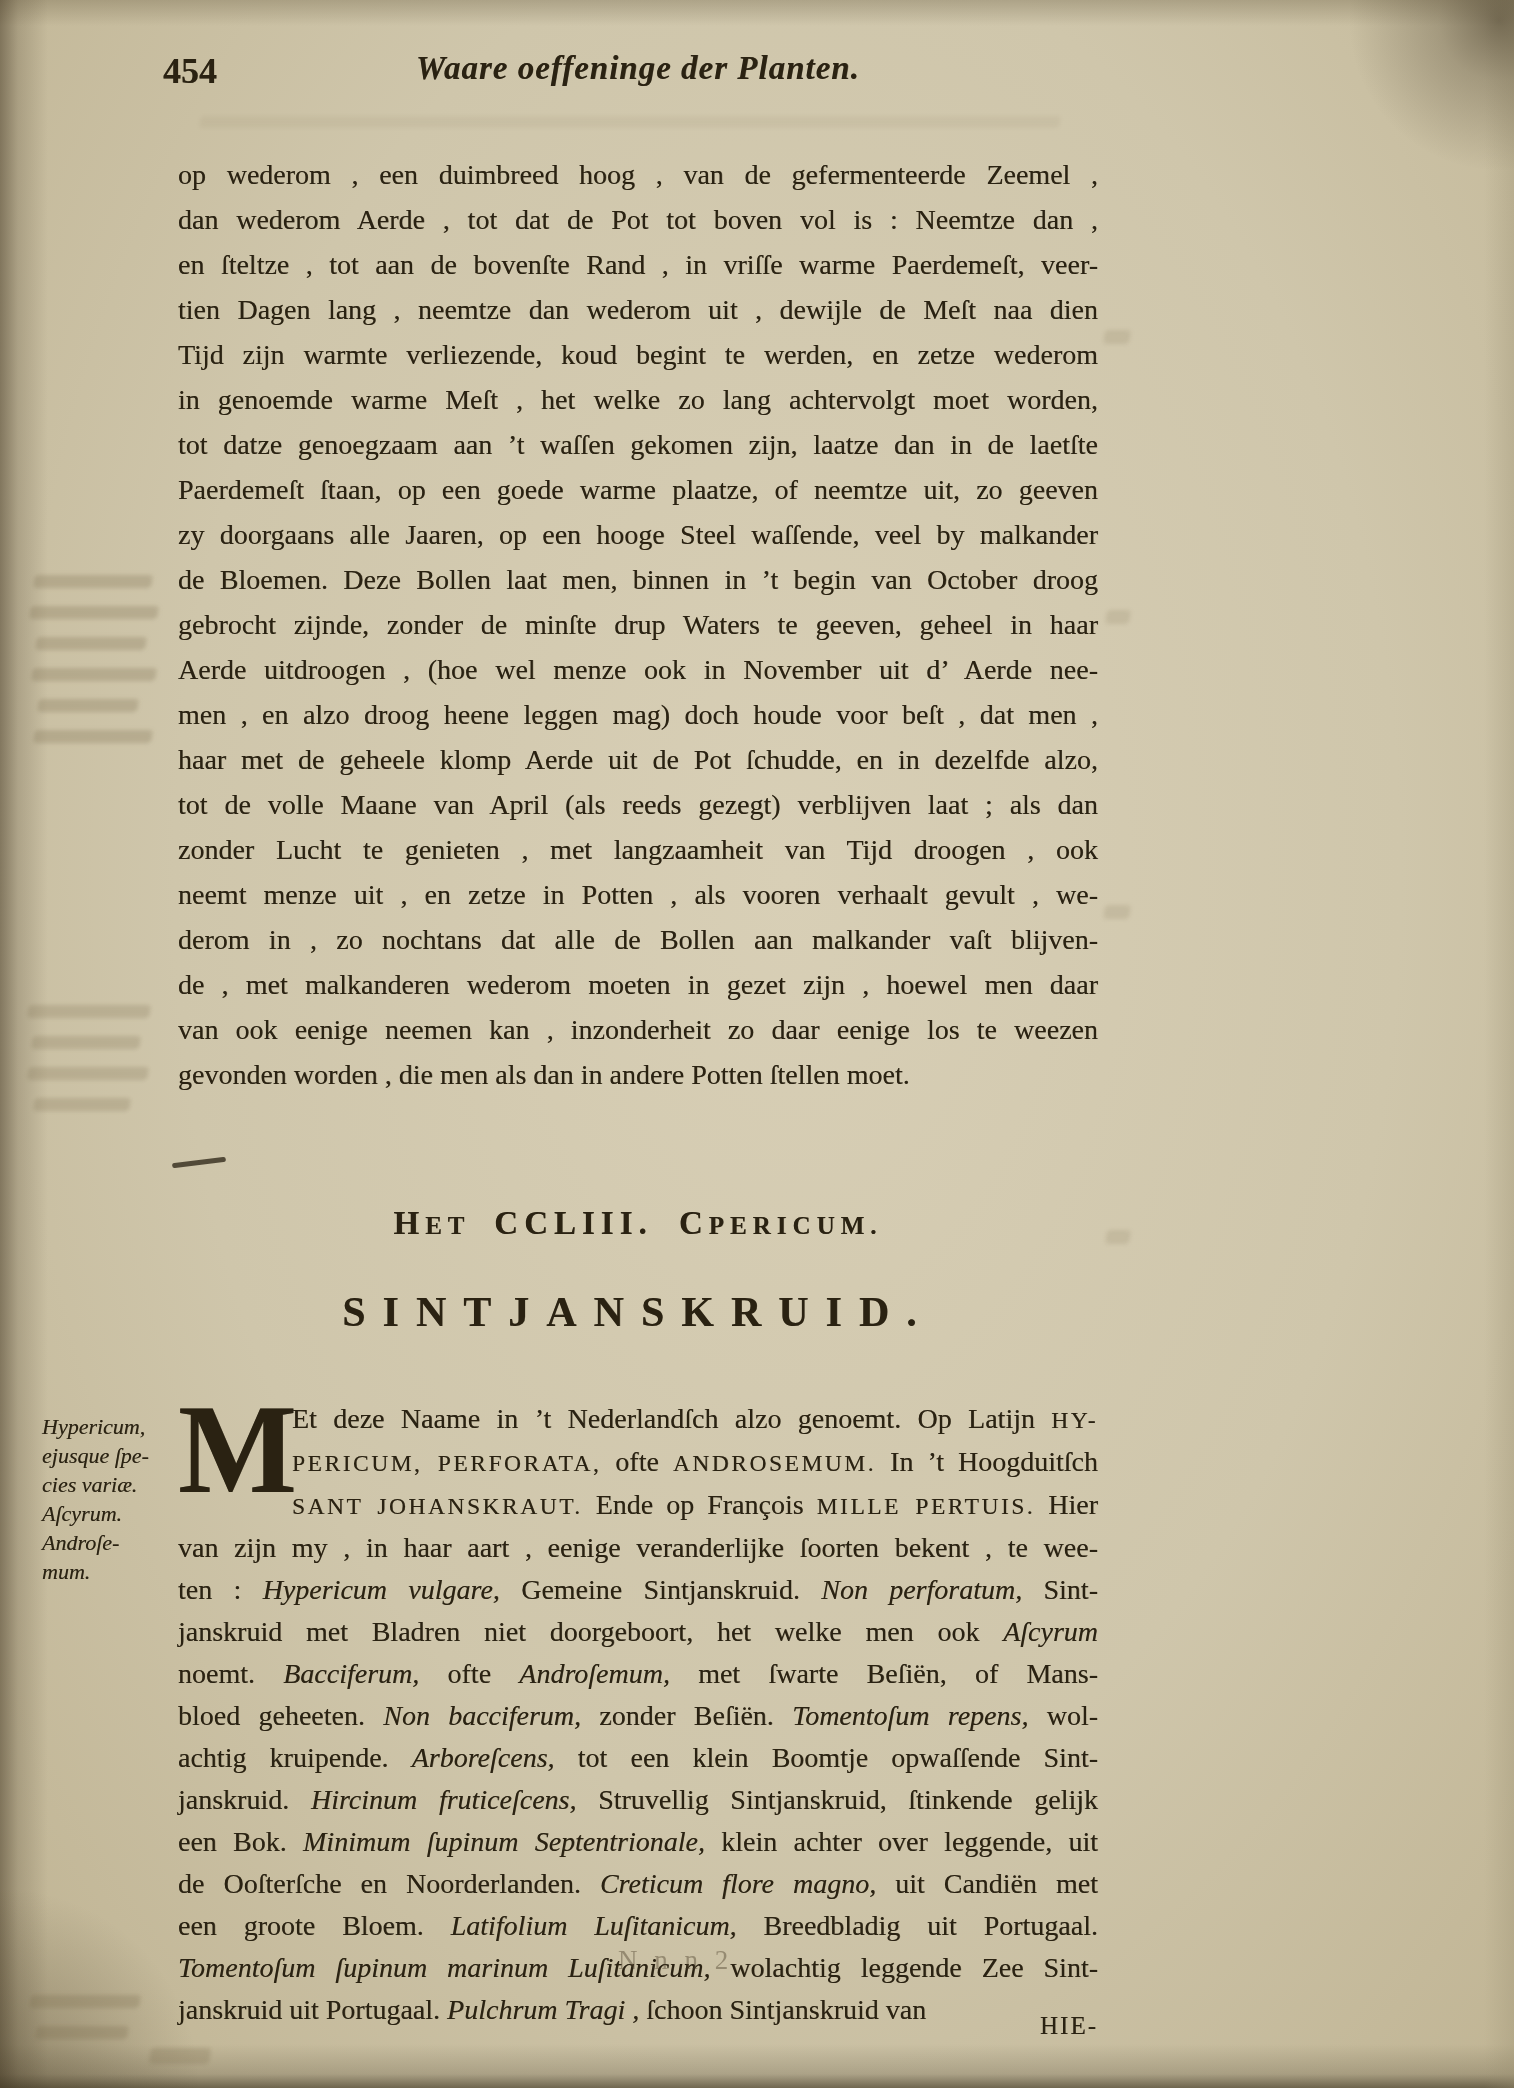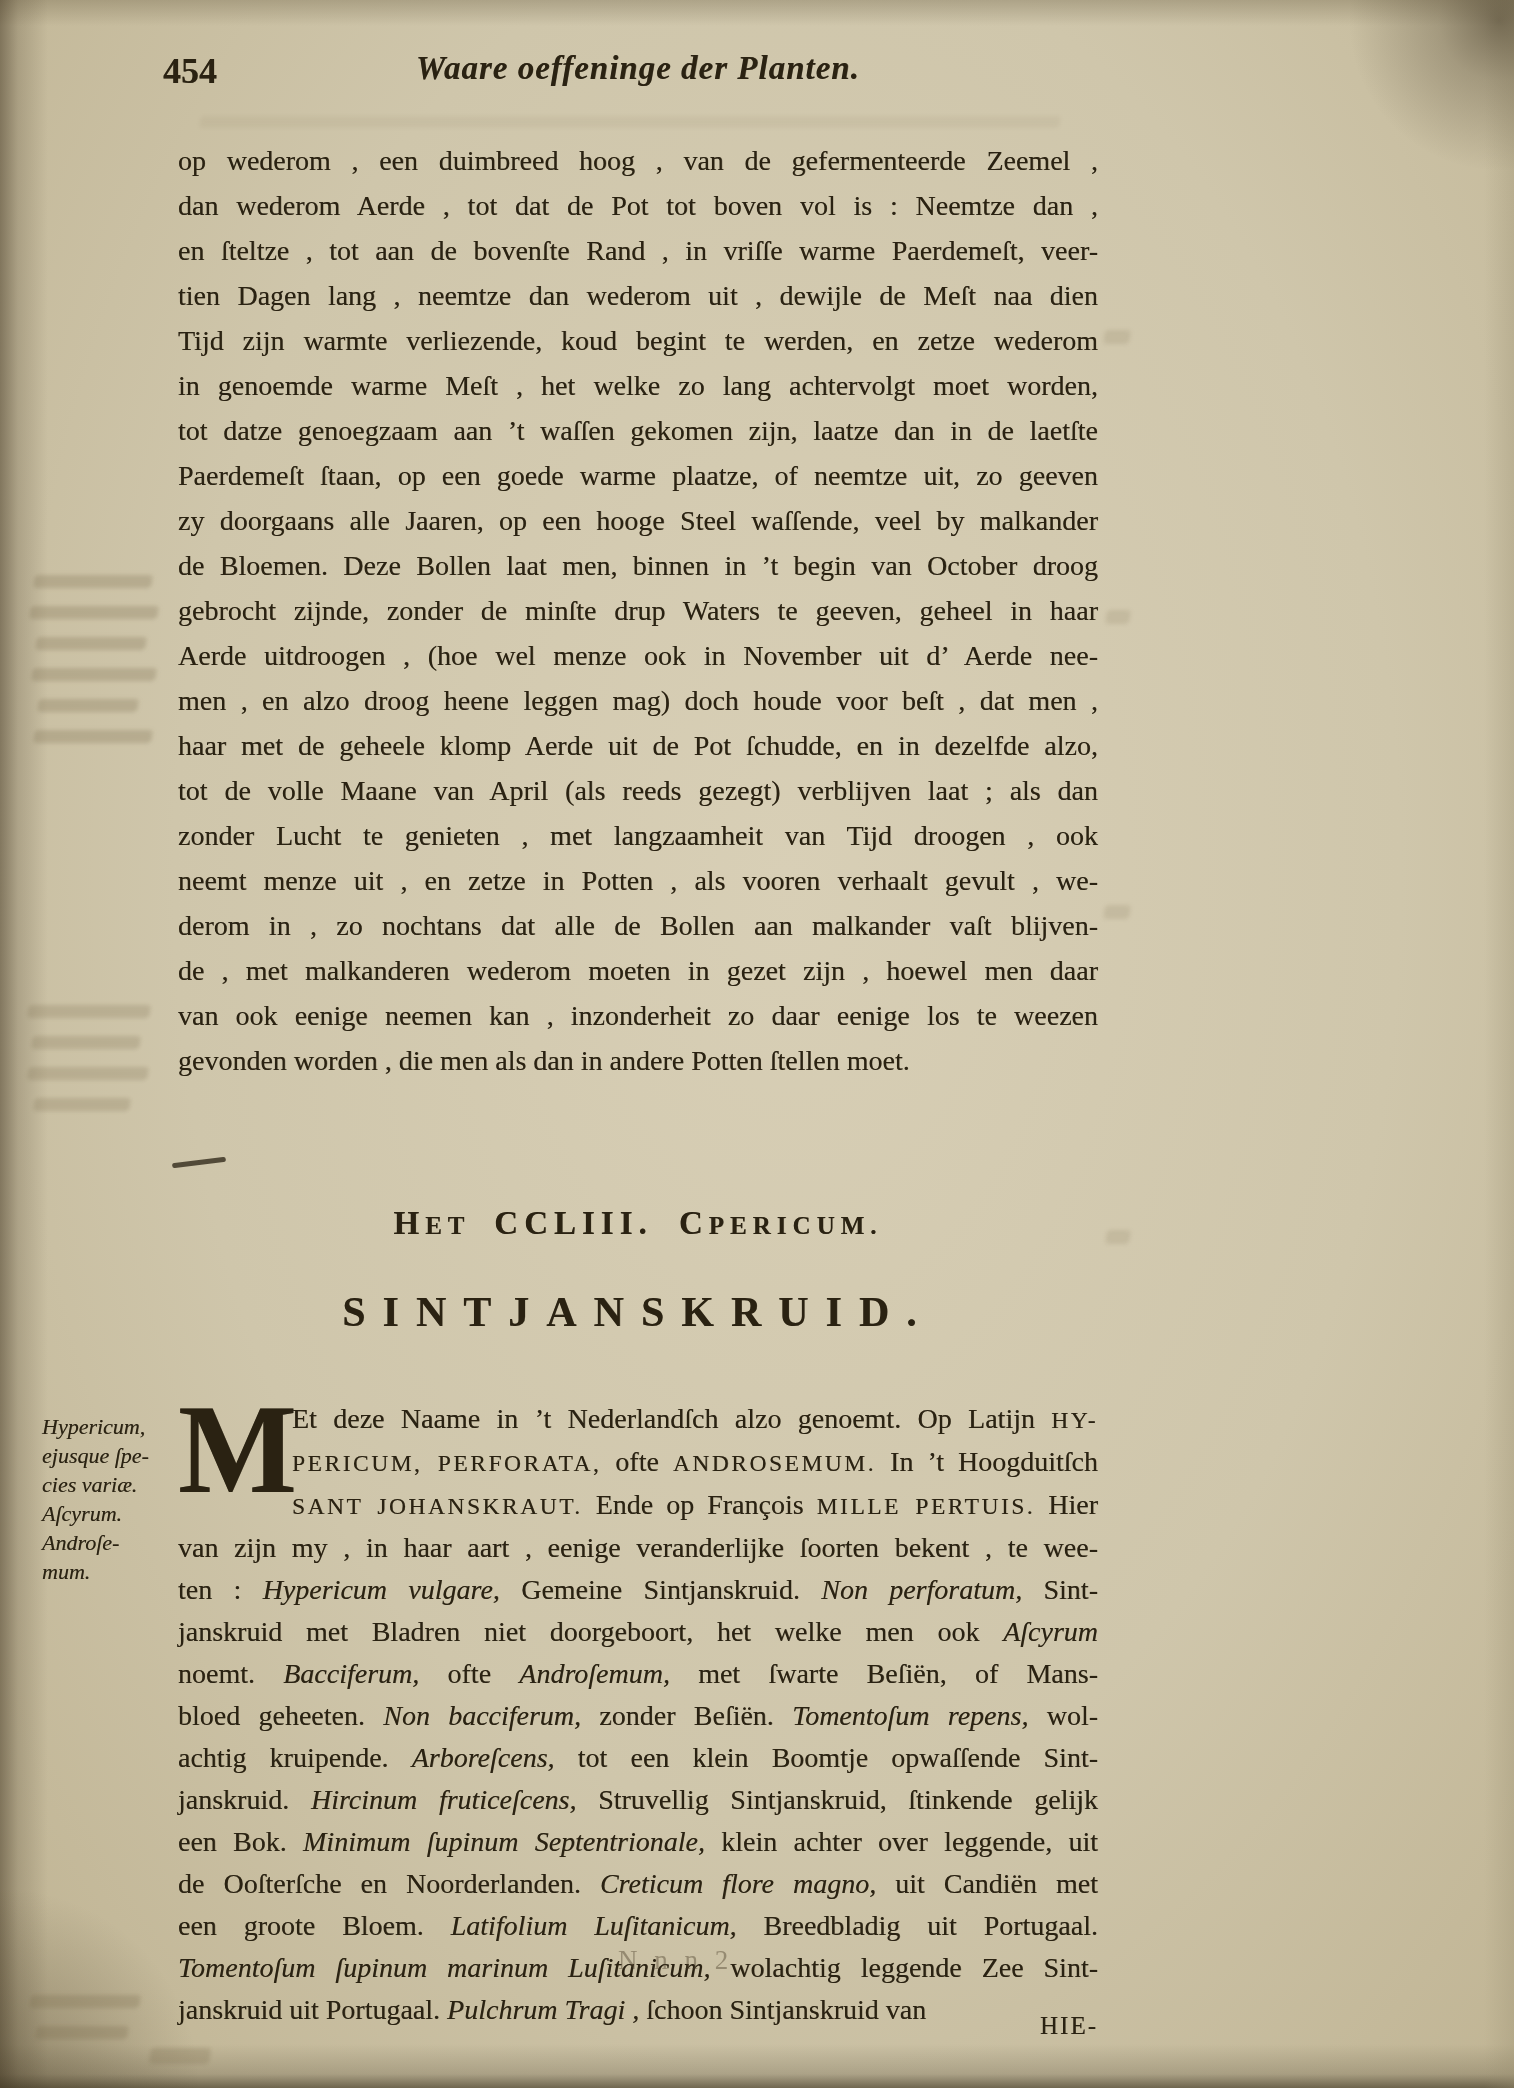--- a/index.html
+++ b/index.html
@@ -17,21 +17,21 @@
       radial-gradient(ellipse at 52% 42%, #d8cfb6 0%, var(--paper,#cfc6ab) 55%, #bfb392 100%);
   }
   .ink{ text-shadow:0.3px 0.3px 0.6px rgba(42,34,18,.5); }
 
   
   .pagenum{position:absolute;left:163px;top:50px;font-size:36px;font-weight:bold;}
   .running-title{position:absolute;left:178px;top:50px;width:920px;text-align:center;
     font-style:italic;font-weight:bold;font-size:33px;letter-spacing:1px;}
 
   
-  .para1{position:absolute;left:178px;top:138px;width:920px;font-size:28px;line-height:45px;}
+  .para1{position:absolute;left:178px;top:152px;width:920px;font-size:28px;line-height:45px;}
   .para2{position:absolute;left:178px;top:1398px;width:920px;font-size:28px;line-height:42px;}
   .line{white-space:nowrap;text-align:justify;text-align-last:justify;}
   .line.last{text-align-last:left;}
   .margin-note{position:absolute;left:42px;top:1412px;width:140px;
     font-style:italic;font-size:22px;line-height:29px;}
   .margin-note .line{white-space:nowrap;text-align:right;text-align-last:left;}
 
   .seg-r{font-style:normal;margin-top:21px;}
   .seg-i{font-style:italic;}
   .seg-sc{font-size:0.84em;letter-spacing:2.5px;}

